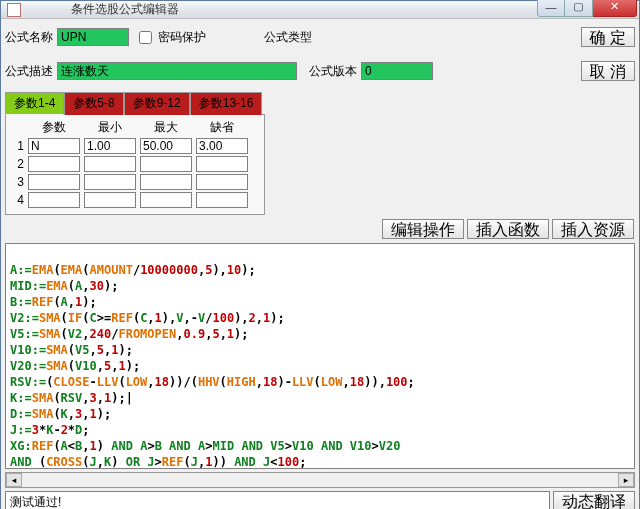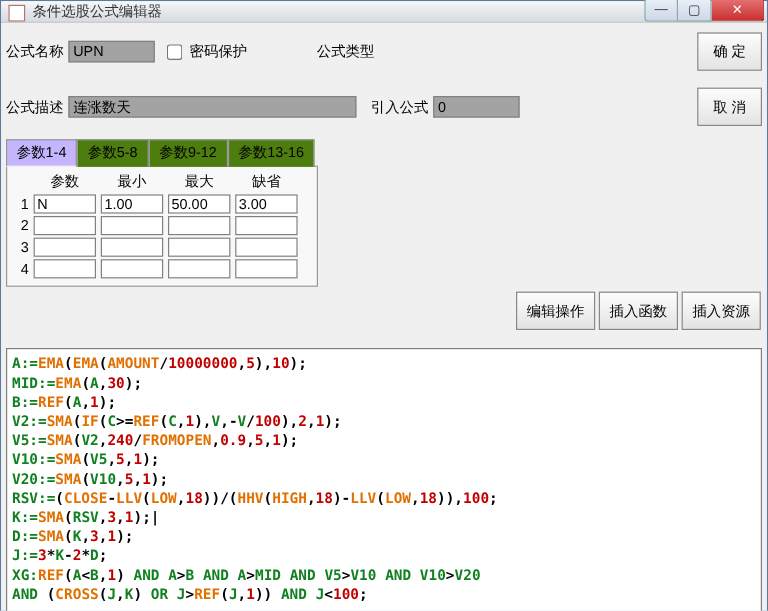--- a/index.html
+++ b/index.html
@@ -17,74 +17,75 @@
     height: 509px;
     background: #f0f0f0;
     border: 1px solid #5a7aa0;
     display: flex;
     flex-direction: column;
   }
   .titlebar {
     height: 28px;
     background: linear-gradient(to bottom, #f8f8f8 0%, #e4e8ec 50%, #d8dce2 100%);
     display: flex;
-    align-items: flex-end;
+    align-items: center;
     padding-left: 6px;
     border-bottom: 1px solid #bbb;
+    gap: 44px;
   }
   .titlebar .icon { width: 14px; height: 14px; background: #fff; border: 1px solid #b87070; margin-right: 6px; }
   .titlebar .title { flex: 1; color: #333; }
   .winbtns { display: flex; height: 20px; margin-right: 2px; margin-top:-6px;}
   .winbtn {
     width: 28px; height: 20px;
     background: linear-gradient(to bottom,#eaf0f8,#cdd8e8);
     border: 1px solid #8aa; border-left: none;
     display: flex; align-items: center; justify-content: center;
     font-size: 11px; color: #333;
   }
   .winbtn.first { border-left: 1px solid #8aa; border-radius: 0 0 0 3px;}
   .winbtn.close { background: linear-gradient(to bottom,#e57373,#c93030); color: #fff; border-color:#b02020; width:44px; border-radius:0 0 3px 0;}
   .content { flex: 1; background: #f0f0f0; display: flex; flex-direction: column; }
   .toprow { display: flex; align-items: center; padding: 8px 4px; gap: 4px; }
   .lbl { white-space: nowrap; }
   .txt {
-    border: 1px solid #808080; background: #a3a3a3; height: 18px; padding: 1px 3px;
+    border: 1px solid #808080; background: #22c55e; height: 18px; padding: 1px 3px;
     font-family: inherit; font-size: 12px;
   }
   .txt.name { width: 72px; }
   .txt.desc { width: 240px; }
   .txt.ver  { width: 72px; }
   .select { border:1px solid #2060c0; background:#fff; height:19px; font-size:12px; font-family:inherit;}
   .spacer { flex: 1; }
   .btn {
-    height: 32px; min-width: 54px;
+    height: 20px; min-width: 54px;
     background: linear-gradient(to bottom,#fdfdfd,#e3e3e3);
-    border: 1px solid #888; font-size: 12px; font-family: inherit;
+    border: 1px solid #888; font-size: 16px; font-family: inherit;
     padding: 0 8px; cursor: pointer;
   }
   .chk { margin: 0 2px 0 6px; }
   .tabs { display: flex; padding: 2px 4px 0 4px; }
   .tab {
-    padding: 2px 8px; border: 1px solid #999; background:#4d7c0f; margin-right: 0px;
+    padding: 2px 8px; border: 1px solid #999; background:#b91c1c; margin-right: 0px;
     border-bottom: none; position: relative; top:1px;
   }
-  .tab.active { background:#c4b5fd; border-bottom:1px solid #f8f8f8; }
+  .tab.active { background:#84cc16; border-bottom:1px solid #f8f8f8; }
   .tabpanel {
     margin: 0 4px; border:1px solid #999; background:#f8f8f8; padding:4px 6px 6px 6px;
   }
   .paramhead { display:flex; gap:0;font-family:Liberation Mono, monospace; }
   .paramhead .cell, .paramrow .cell { width:56px; text-align:center;}
   .paramhead .idx, .paramrow .idx { width:14px; text-align:right; padding-right:2px;}
   .paramrow { display:flex; align-items:center; margin-top:2px;}
   .paramrow input { width:52px; height:16px; border:1px solid #808080; font-size:12px; text-align:left; padding:0 2px; font-family:inherit;}
   .midbtns { display:flex; justify-content:flex-end; gap:3px; padding:4px 5px 3px 4px;}
   .btn.disabled { color:#999; }
   .editor {
-    margin: 12px 4px; border:1px solid #808080; background:#fff; height:226px;
-    overflow:auto; padding:4px 4px; font-family:"Consolas","SimSun",monospace;
+    margin: 1px 4px; border:1px solid #808080; background:#fff; height:226px;
+    overflow:auto; padding:18px 4px; font-family:"Consolas","SimSun",monospace;
     font-size:12px; line-height:16px; white-space:pre; position:relative;
   }
   .c-fn  { color:#e07000; font-weight:bold; }
   .c-num { color:#c00000; font-weight:bold; }
   .c-var { color:#108020; font-weight:bold; }
   .c-kw  { color:#108020; font-weight:bold; }
   .c-sym { color:#000; font-weight:bold;}
   .c-plain{ color:#000; font-weight:bold;}
   .lower { display:flex; margin:3px 4px 4px 4px; gap:3px;}
   .output { flex:1; border:1px solid #808080; background:#fff; height:80px; padding:2px 4px;}
@@ -121,21 +122,21 @@
       <span class="spacer"></span>
       <div class="rightcol">
         <button class="btn">确  定</button>
       </div>
     </div>
 
     <div class="toprow" style="margin-top:-2px;">
       <span class="lbl">公式描述</span>
       <input class="txt desc" value="连涨数天" style="">
       <span style="width:4px"></span>
-      <span class="lbl">引入公式</span>
+      <span class="lbl">公式版本</span>
       <input class="txt ver" value="0" style="">
       <span class="spacer"></span>
       <button class="btn">取  消</button>
     </div>
 
     <div style="display:flex; align-items:flex-start;">
       <div style="flex:1;">
         <div class="tabs">
           <div class="tab active">参数1-4</div>
           <div class="tab">参数5-8</div>

